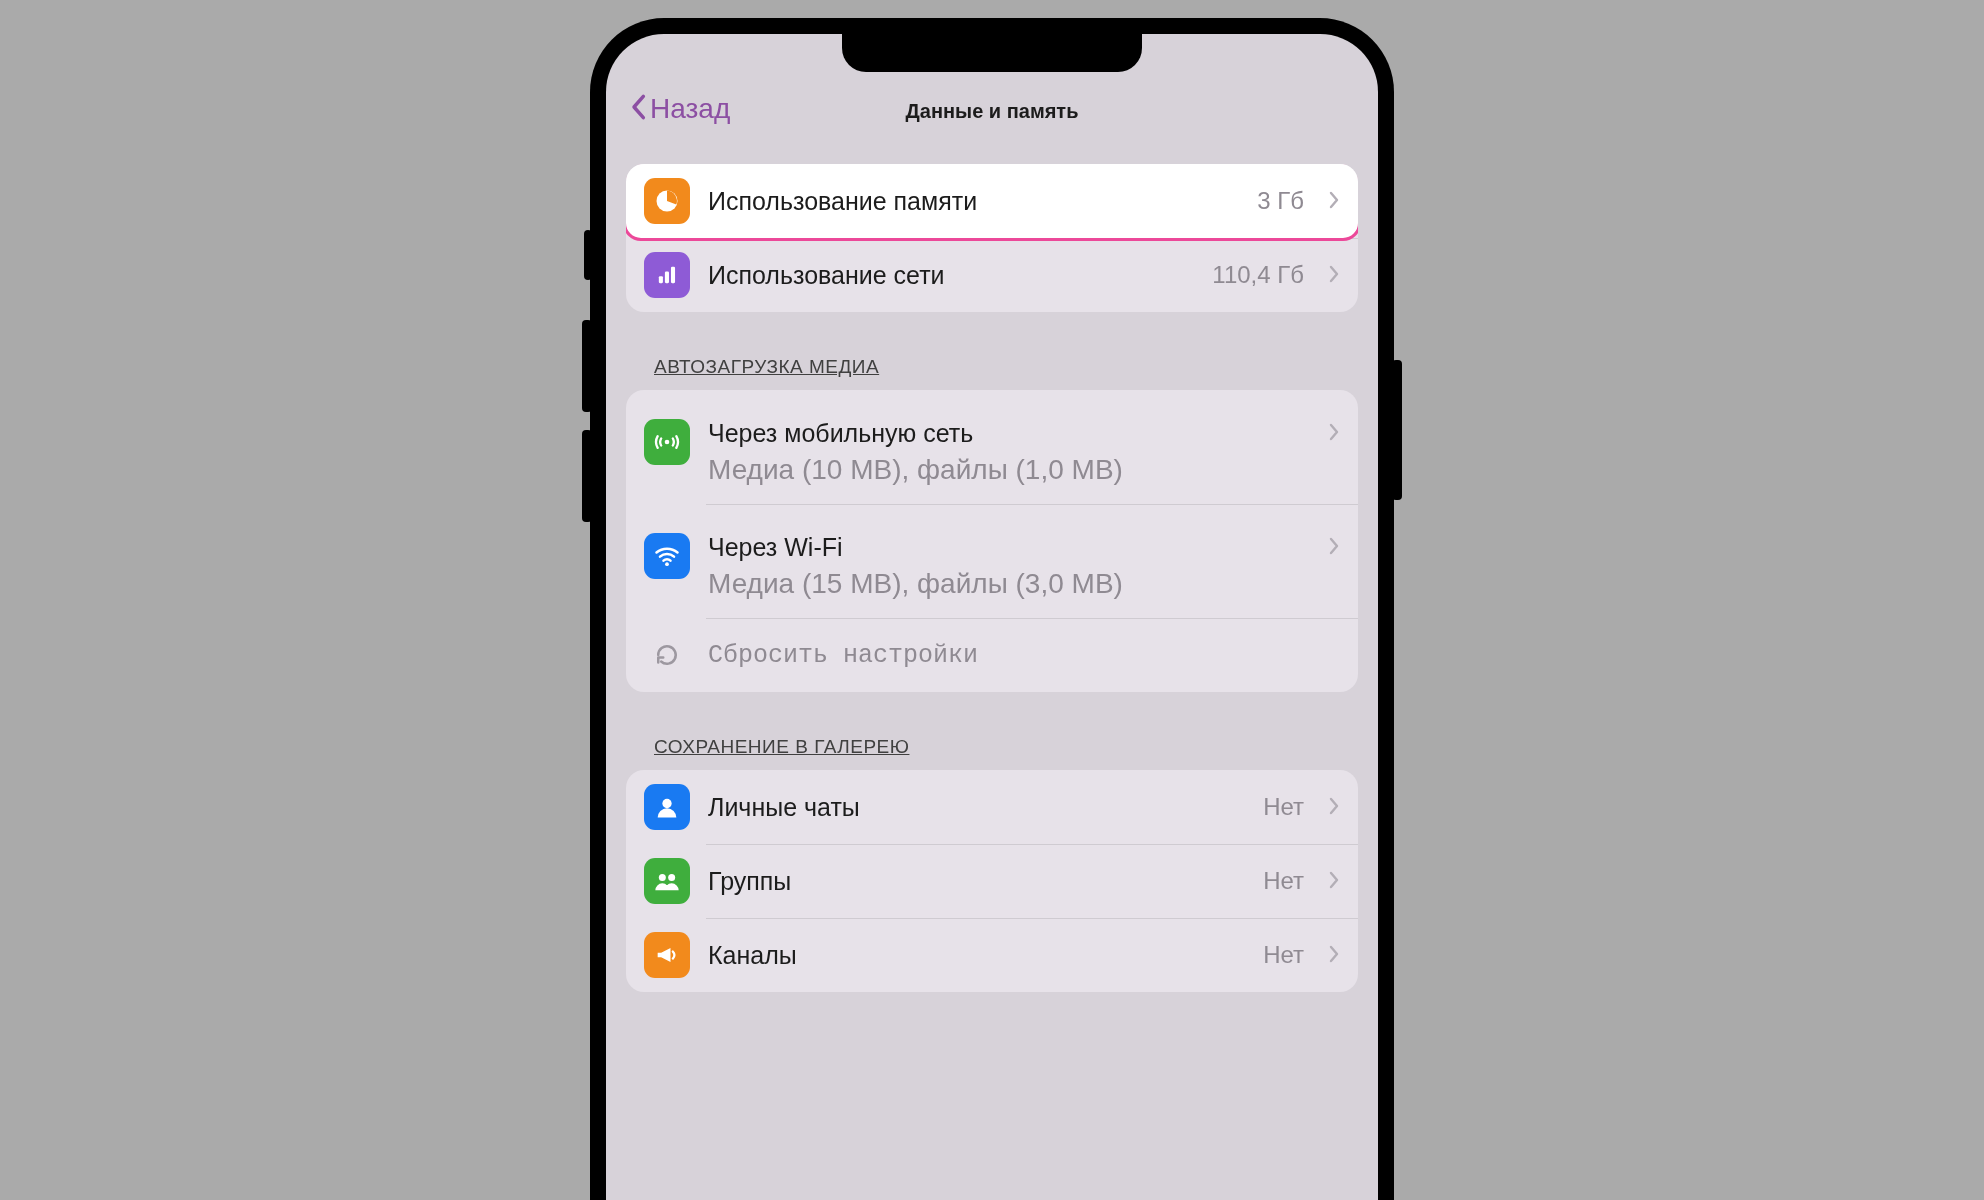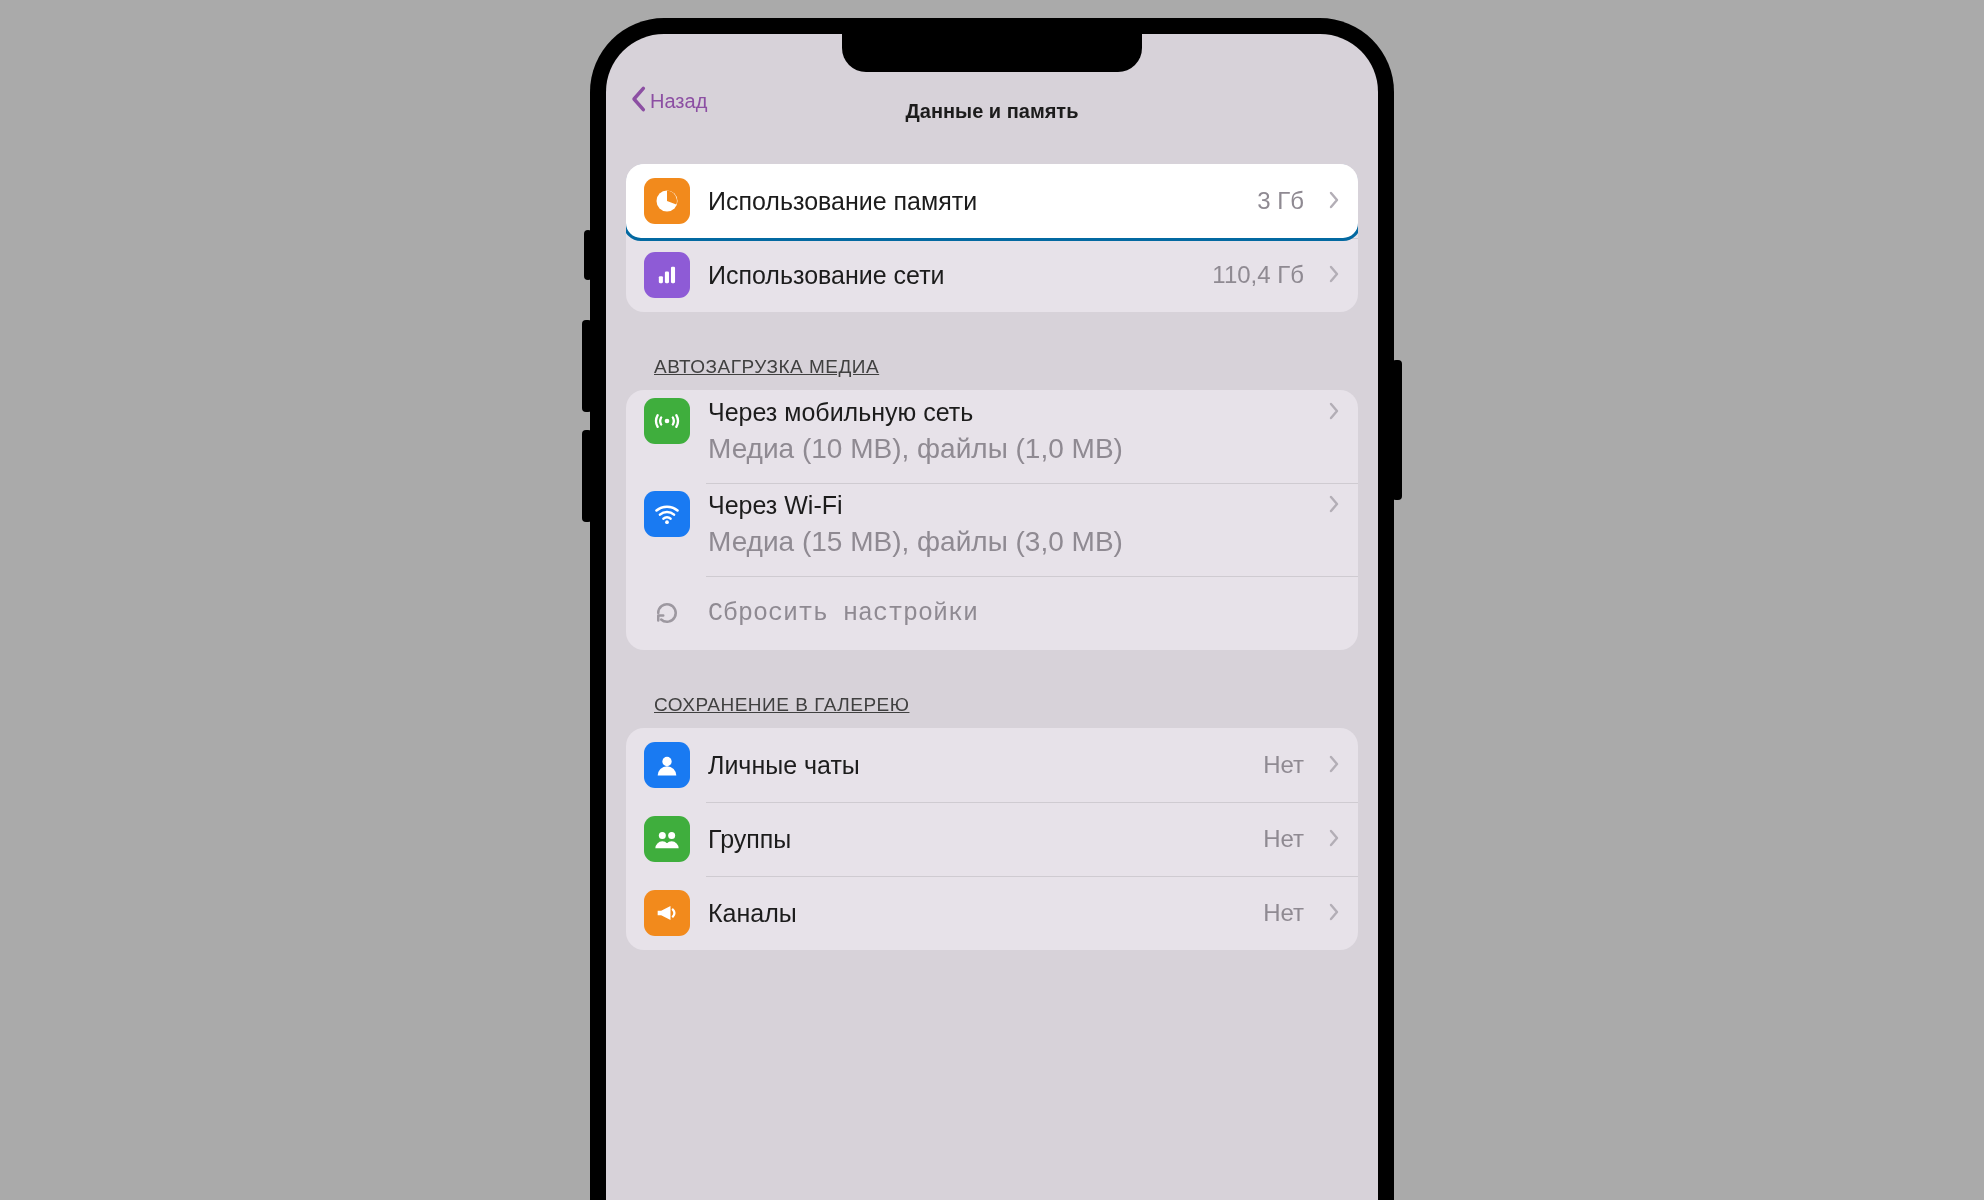--- a/index.html
+++ b/index.html
@@ -52,26 +52,26 @@
     display: flex;
     align-items: center;
     justify-content: center;
     height: 120px;
     padding-top: 34px;
     position: relative;
   }
   .back-btn {
     position: absolute;
     left: 24px;
-    top: 50px;
+    top: 58px;
     display: flex;
     align-items: center;
     gap: 4px;
     color: #8c4fa3;
-    font-size: 20px;
+    font-size: 28px;
     cursor: pointer;
   }
   .back-btn .chev {
     font-size: 34px;
     line-height: 1;
     font-weight: 400;
   }
   .nav-title {
     font-size: 20px;
     font-weight: 600;
@@ -96,37 +96,37 @@
     min-height: 74px;
     position: relative;
   }
   .row + .row::before {
     content: "";
     position: absolute;
     left: 80px; right: 0; top: 0;
     height: 1px;
     background: rgba(0,0,0,0.10);
   }
-  .row.tall { min-height: 92px; align-items: flex-start; padding-top: 8px; padding-bottom: 18px; }
+  .row.tall { min-height: 92px; align-items: flex-start; padding-top: 29px; padding-bottom: 18px; }
   .row.tall .texts { display: flex; flex-direction: column; gap: 6px; }
   .row .icon {
     width: 46px; height: 46px; border-radius: 11px;
     flex: 0 0 46px;
     display: flex; align-items: center; justify-content: center;
   }
   .row .label { font-size: 25px; color: #1c1c1c; flex: 1; }
   .row .sub   { font-size: 28px; color: #8f8a92; }
   .row .value { font-size: 24px; color: #8f8a92; margin-right: 6px; }
   .row .chev-r {
     color: #b3aeb6; font-size: 28px; line-height: 1;
   }
 
   .row.highlight {
     background: #ffffff;
-    border: 3px solid #0369a1;
+    border: 3px solid #ec4899;
     border-radius: 18px;
     margin: -3px;
     z-index: 2;
   }
   .row.highlight + .row::before { left: 18px; }
 
   .section-header {
     font-size: 19px;
     letter-spacing: 0.5px;
     color: #404040;

